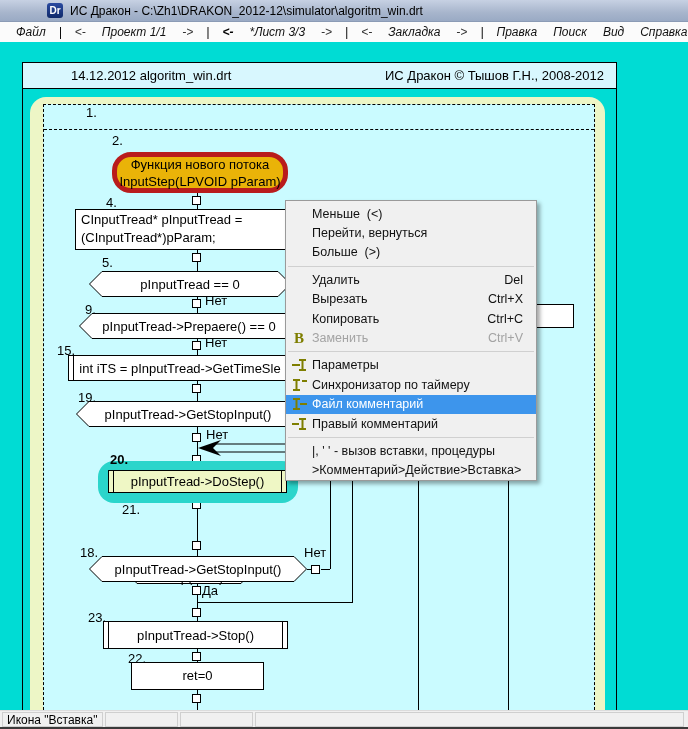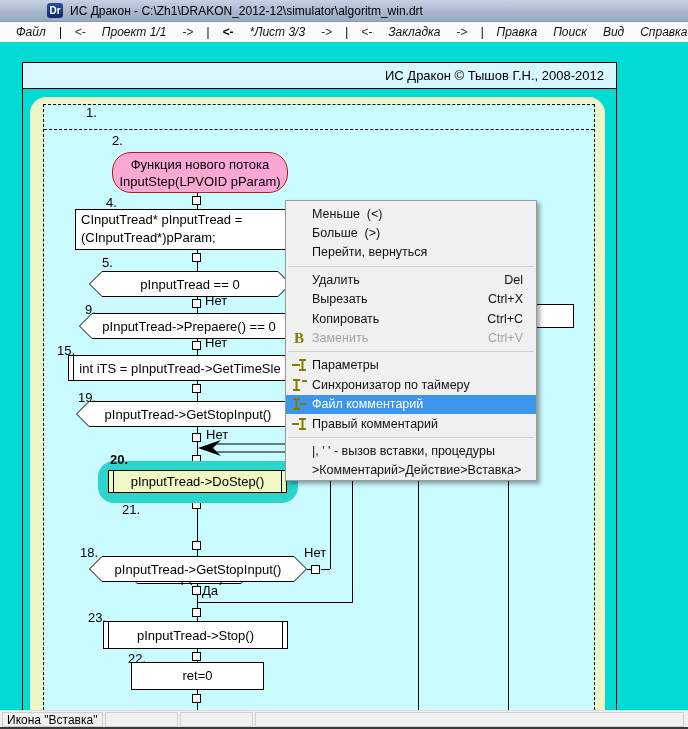--- a/index.html
+++ b/index.html
@@ -38,21 +38,21 @@
   .dashline2 { left:44px; top:87px; width:550px; height:0; border-top:1px dashed #000; }
 
   
   .vline { width:1px; background:#000; }
   .hline { height:1px; background:#000; }
   .sq { width:9px; height:9px; background:#fff; border:1px solid #000; }
   .num { font-size:13px; color:#000; z-index:6; }
   .branch { font-size:13px; color:#000; z-index:6; }
   .node-text { position:absolute; inset:0; display:flex; align-items:center; justify-content:center;
     font-size:13px; color:#000; white-space:pre; }
-  .startnode { background:#f9a8d4; border:1px solid #b91c1c; border-radius:19px; text-align:center;
+  .startnode { background:#eab308; border:5px solid #b91c1c; border-radius:19px; text-align:center;
     font-size:13px; display:flex; flex-direction:column; justify-content:center; line-height:17px; }
   .actbox { background:#fff; border:1px solid #000; font-size:13px; line-height:18px; padding:1px 0 0 5px; }
   .callbox { background:#fff; border:1px solid #000; }
   .callbox i { position:absolute; top:0; bottom:0; width:1px; background:#000; font-style:normal; }
   .callbox i.l { left:4px; } .callbox i.r { right:4px; }
   .hilite { background:#2bd5cb; border-radius:16px; z-index:4; }
   .selbox { background:#eff7c5; z-index:5; }
   .decision svg, .trap svg { position:absolute; inset:0; }
   .z5 { z-index:5; }
 
@@ -105,20 +105,21 @@
     <span>Правка</span>
     <span>Поиск</span>
     <span>Вид</span>
     <span>Справка</span>
   </div>
 
   <div class="workarea">
 
     <div class="abs sheet-border"></div>
     <div class="abs sheet-header">
+      <span class="lft">14.12.2012  algoritm_win.drt</span>
       <span class="rgt">ИС Дракон © Тышов Г.Н., 2008-2012</span>
     </div>
     <div class="abs khaki"></div>
     <div class="abs innerpane"></div>
     <div class="abs dashline2"></div>
     <div class="abs num" style="left:86px; top:63px;">1.</div>
 
     <div class="abs vline" style="left:197px; top:150px; height:518px;"></div>
 
     <div class="abs vline" style="left:330px; top:439px; height:88px;"></div>
@@ -236,25 +237,25 @@
     <div class="abs sq" style="left:192px; top:652px;"></div>
   </div>
 
   <div class="ctxmenu">
     <div class="mi">
       <span class="ic"></span>
         <span class="lbl">Меньше  (&lt;)</span>
     </div>
     <div class="mi">
       <span class="ic"></span>
+        <span class="lbl">Перейти, вернуться</span>
+    </div>
+    <div class="mi">
+      <span class="ic"></span>
         <span class="lbl">Больше  (&gt;)</span>
-    </div>
-    <div class="mi">
-      <span class="ic"></span>
-        <span class="lbl">Перейти, вернуться</span>
     </div>
     <div class="msep">
         <div></div>
       </div>
     <div class="mi">
       <span class="ic"></span>
         <span class="lbl">Удалить</span>
       <span class="sc">Del</span>
     </div>
     <div class="mi">

